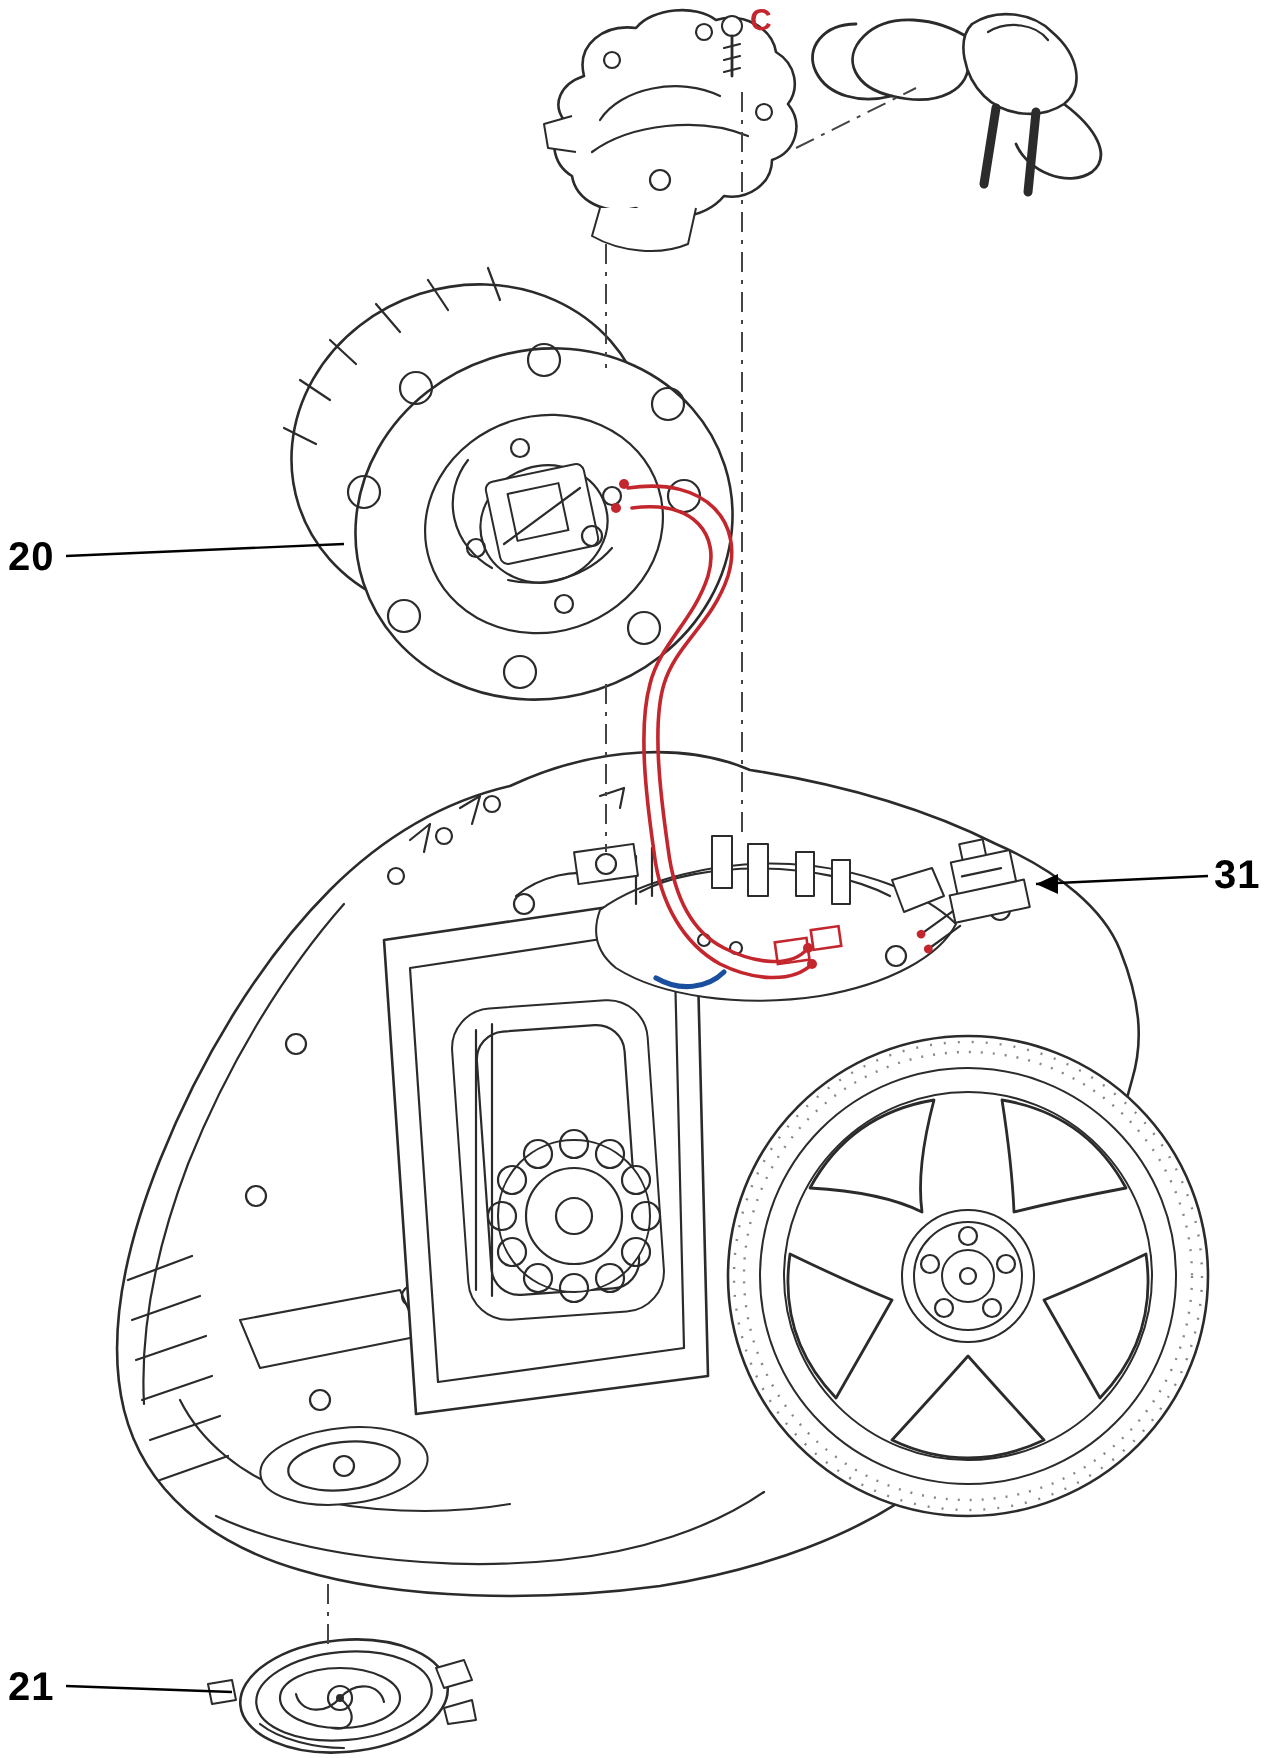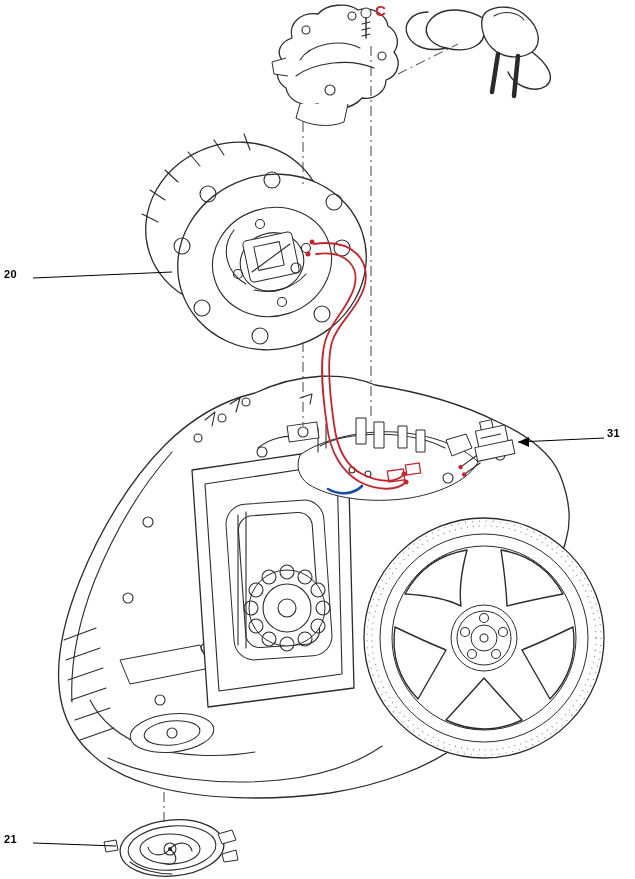--- a/index.html
+++ b/index.html
@@ -7,21 +7,21 @@
     position:relative;
     width:635px;height:879px;
     background:#ffffff;
     font-family:"Liberation Sans", sans-serif;
     overflow:hidden;
   }
   .stage svg{position:absolute;left:0;top:0;}
   .part-label{
     position:absolute;
     font-weight:bold;
-    font-size:11px;
+    font-size:20px;
     color:#000;
     letter-spacing:.5px;
     user-select:none;
   }
   .part-label.red{color:#c4262e;font-size:15px;}
   
   .ln{fill:none;stroke:#2b2b2b;stroke-width:1.1;stroke-linecap:round;stroke-linejoin:round;}
   .ln2{fill:none;stroke:#2b2b2b;stroke-width:1.4;stroke-linecap:round;stroke-linejoin:round;}
   .fillw{fill:#ffffff;stroke:#2b2b2b;stroke-width:1.3;stroke-linejoin:round;}
   .fillw-thin{fill:#ffffff;stroke:#2b2b2b;stroke-width:1;stroke-linejoin:round;}

